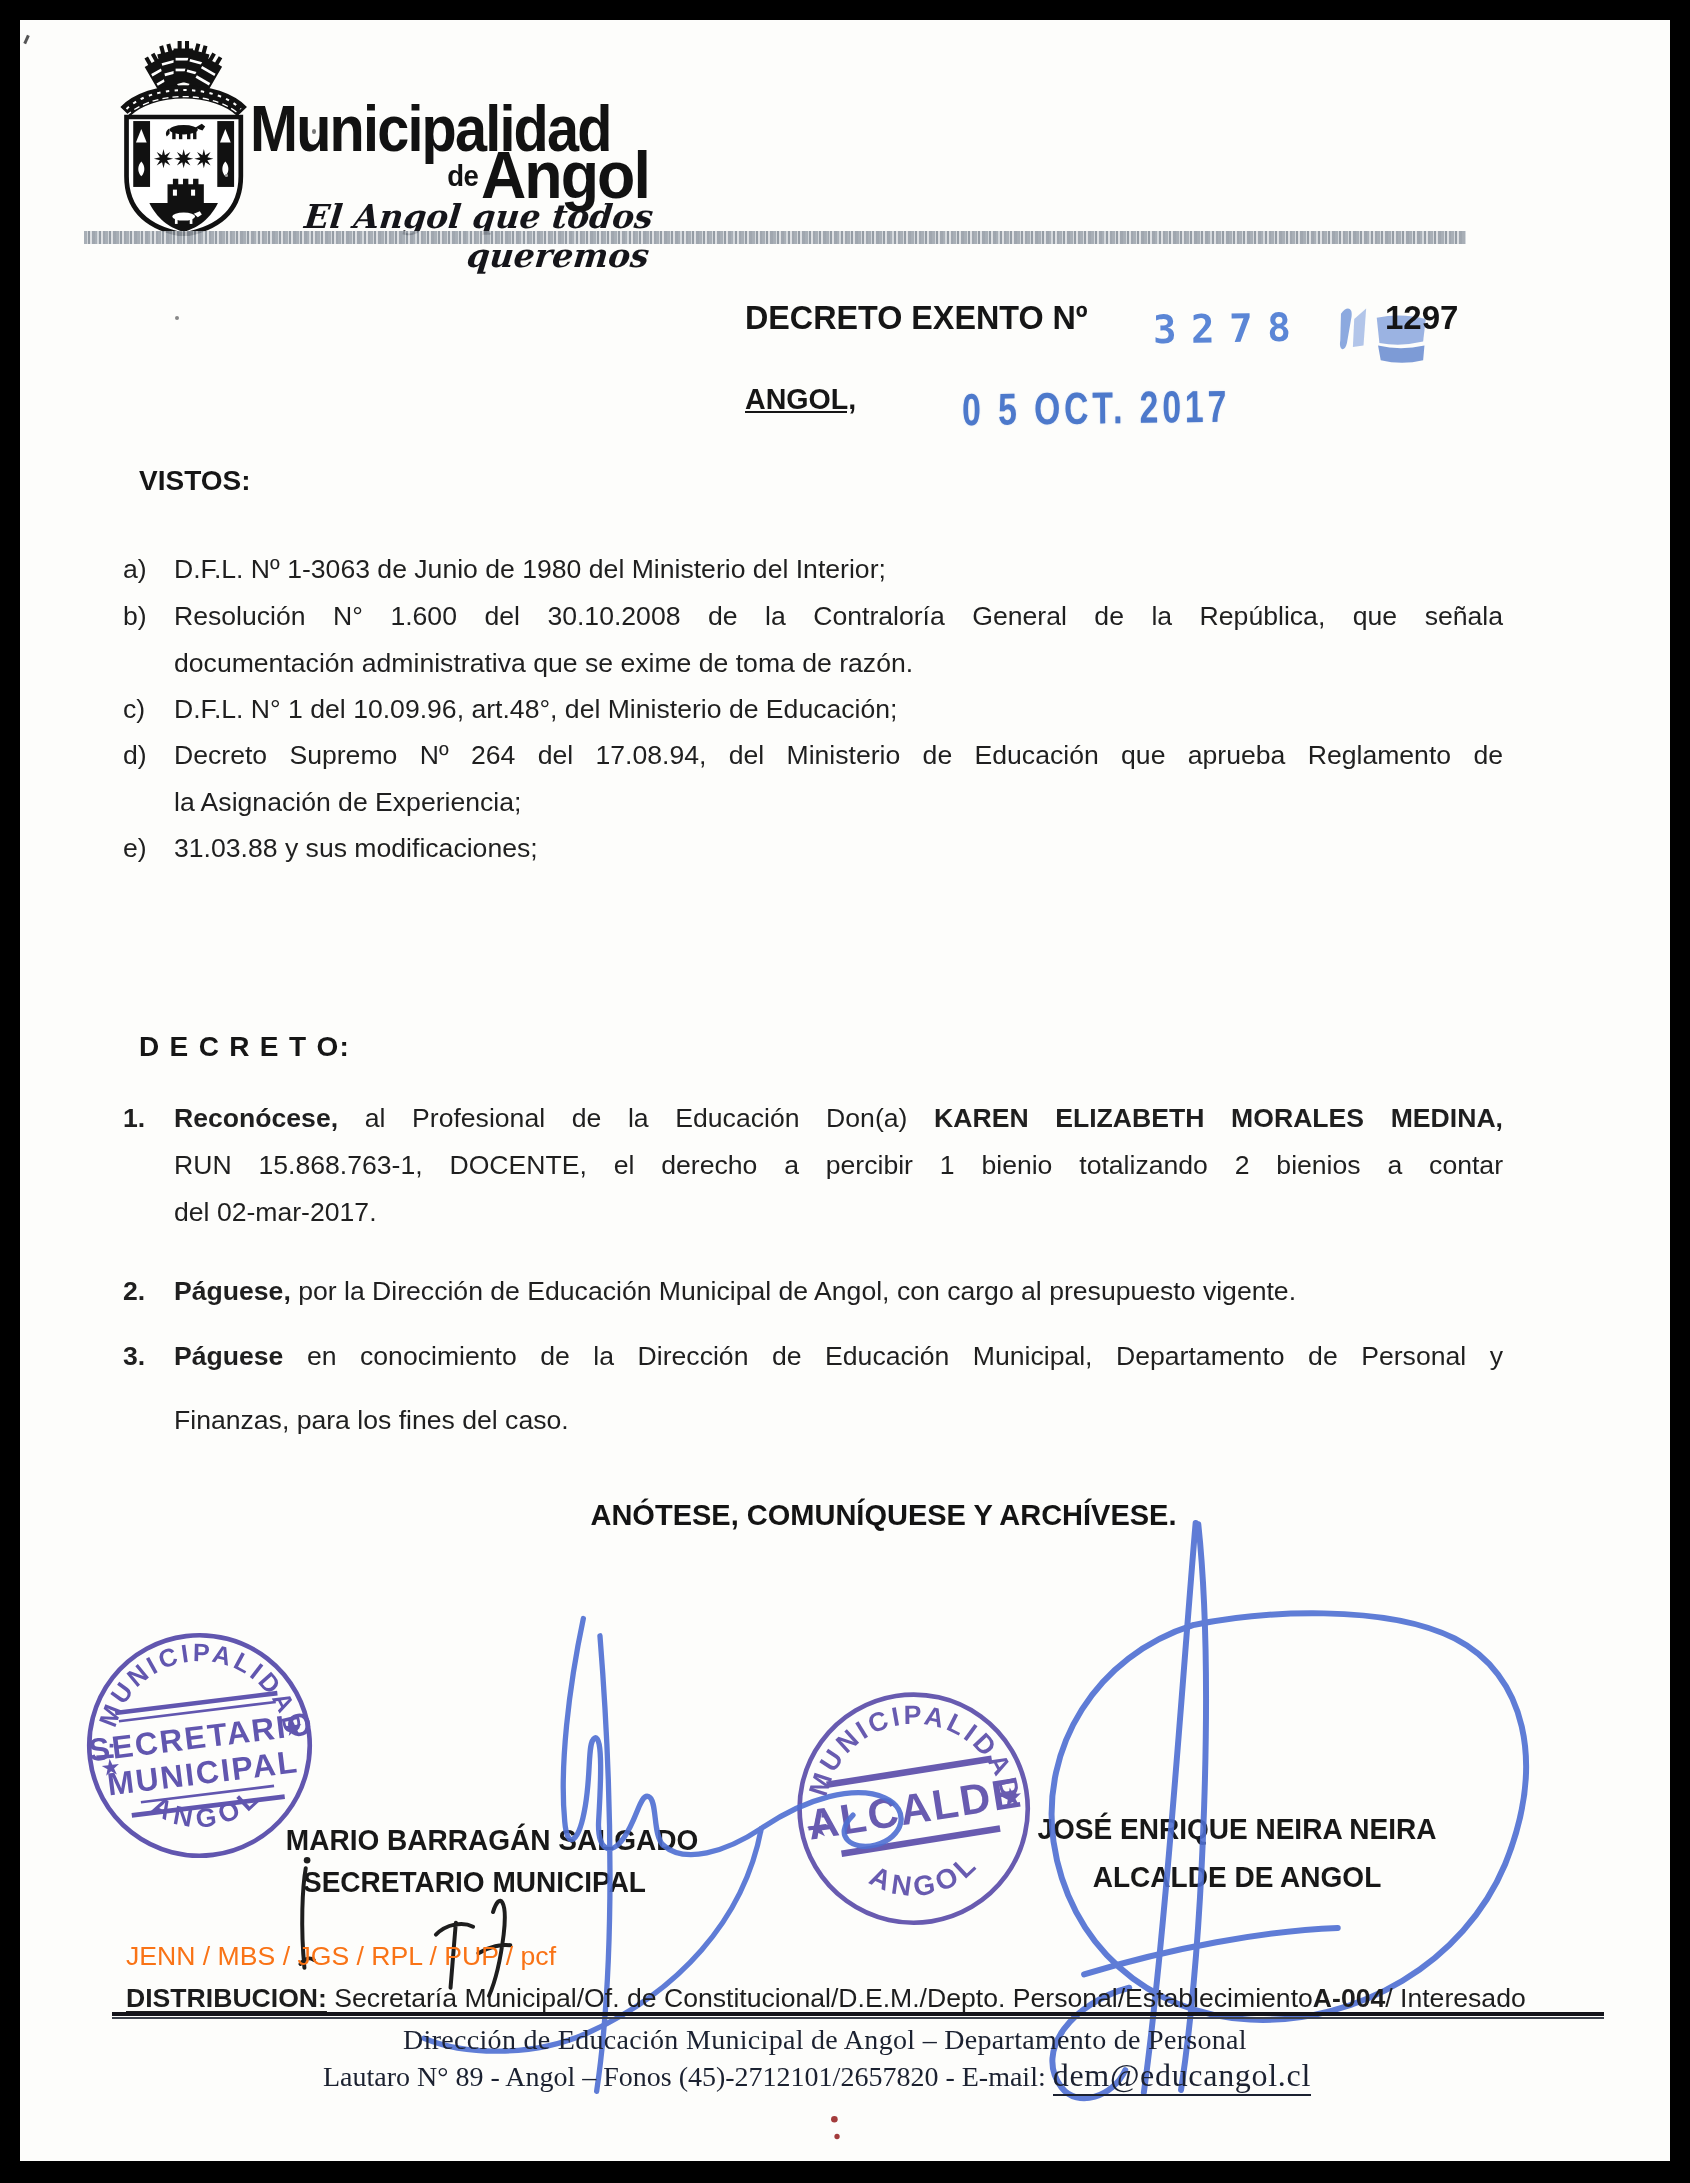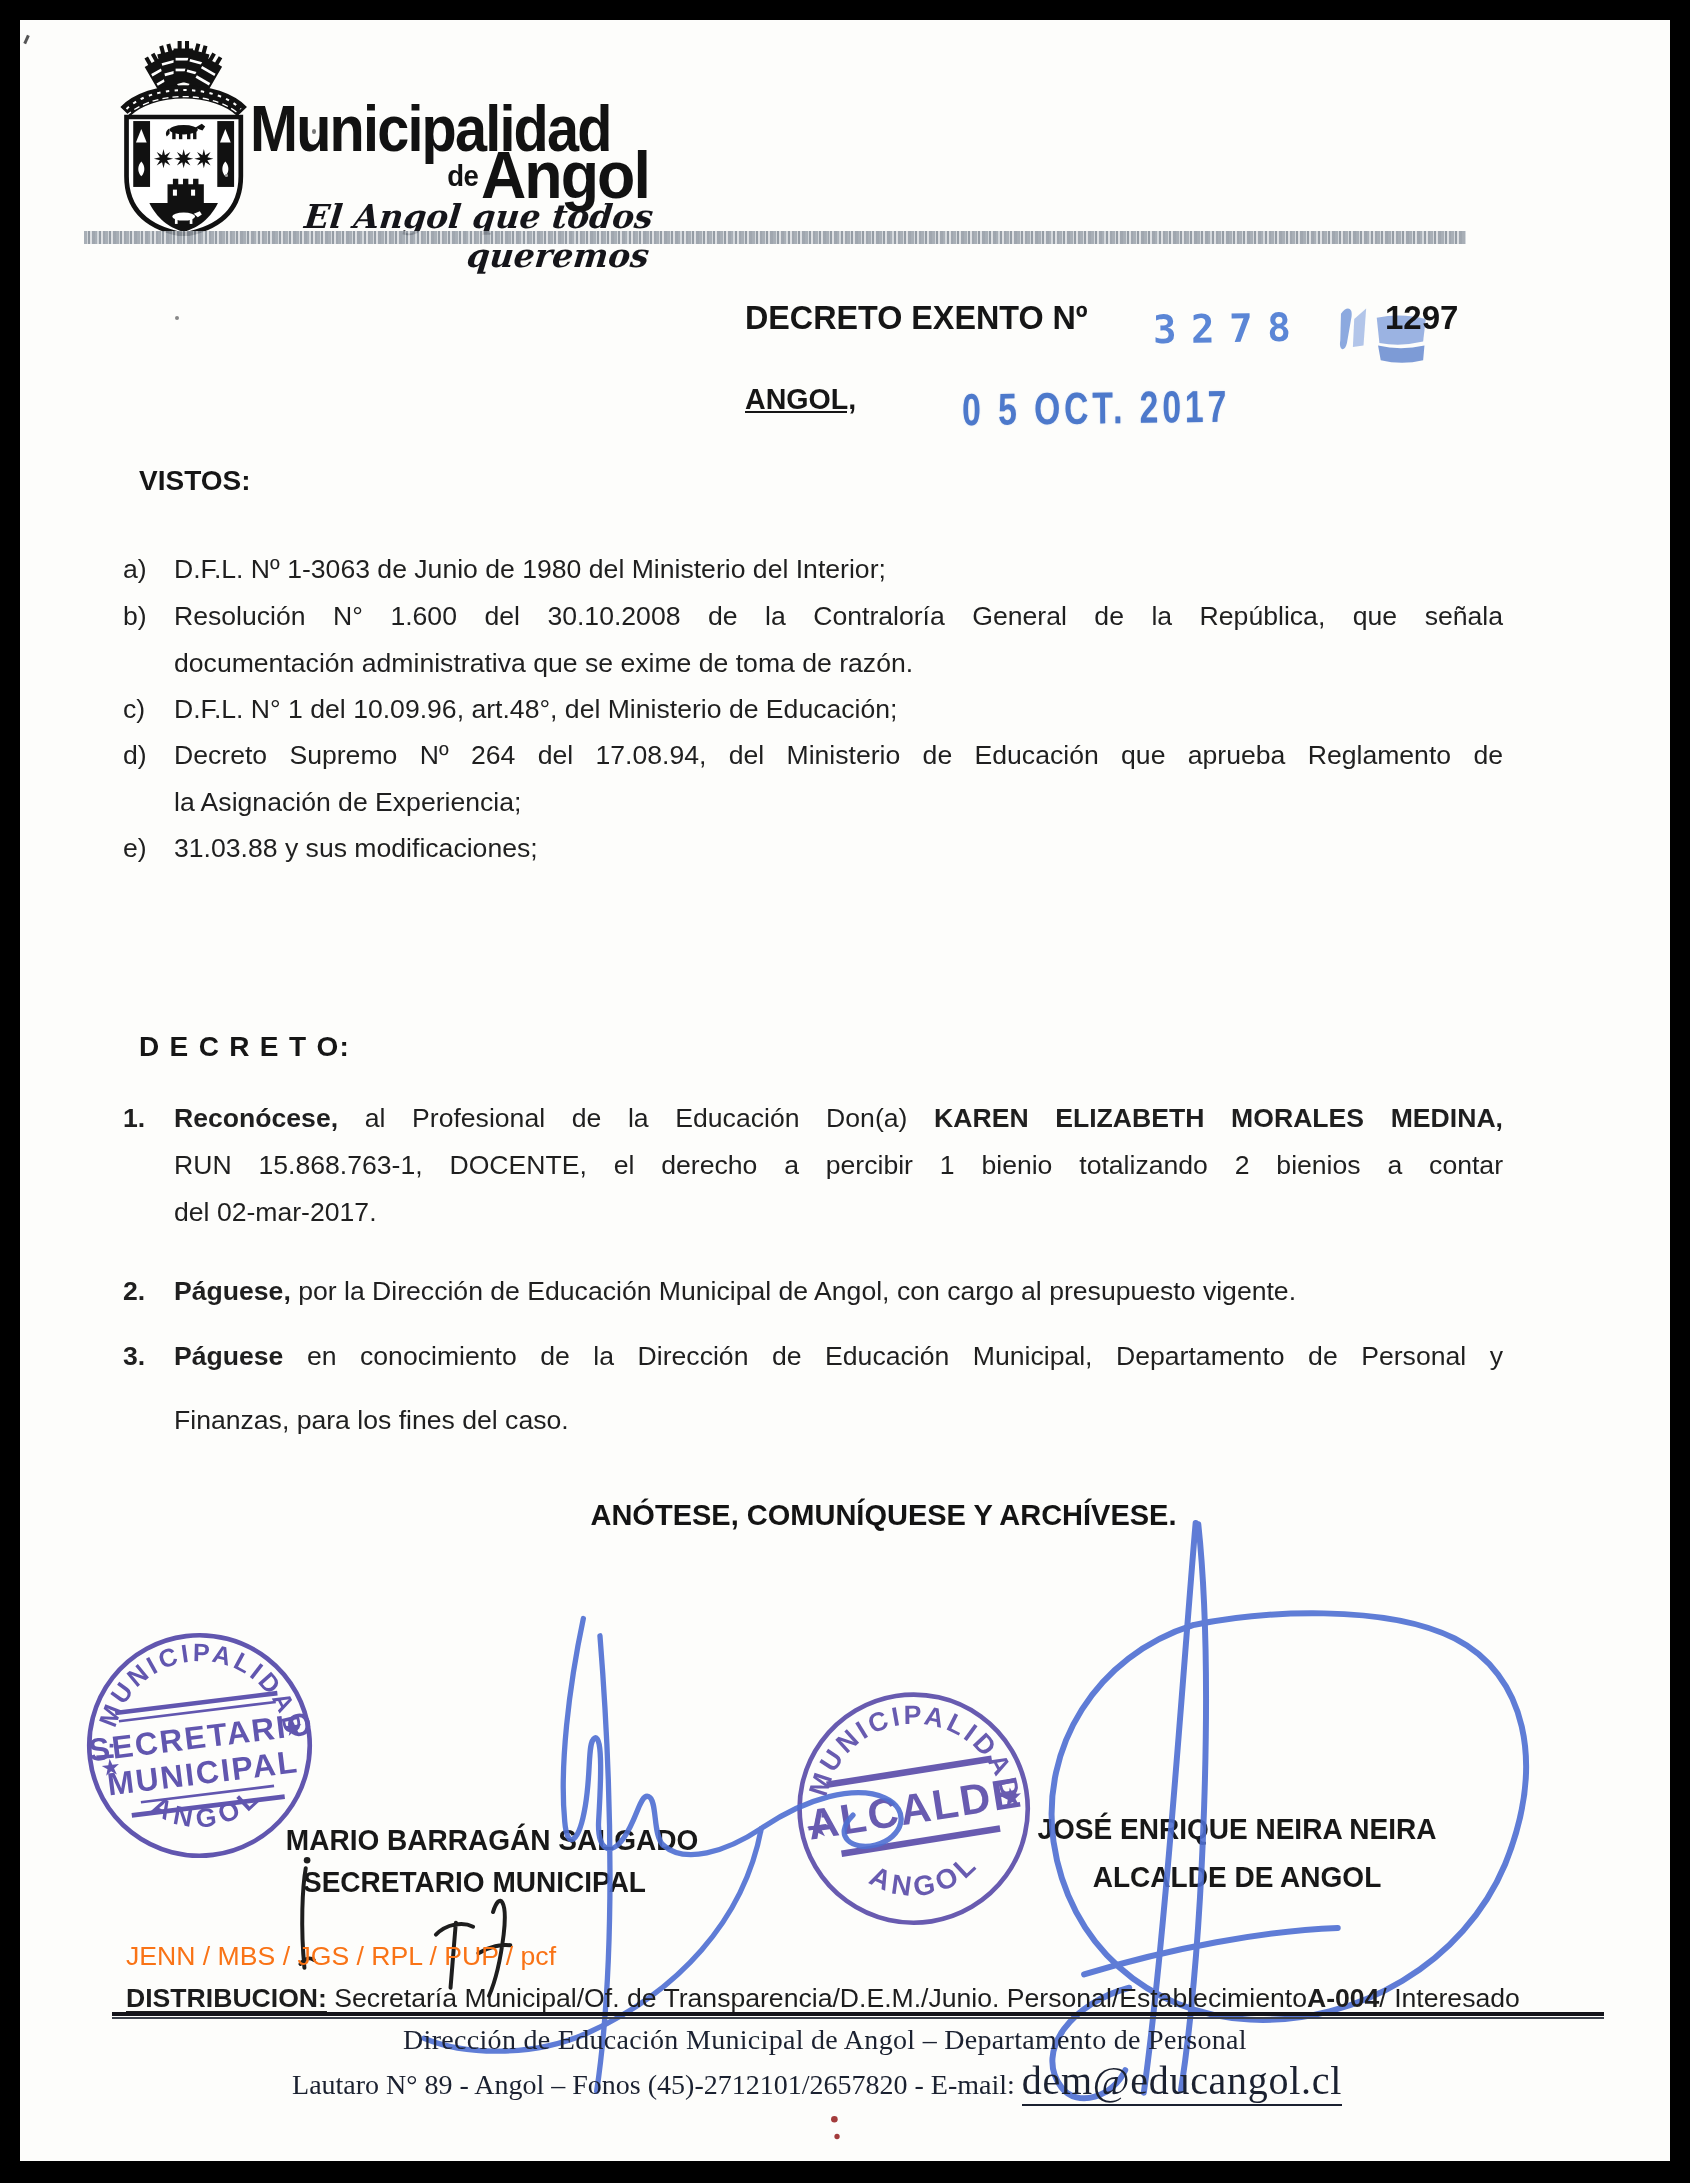--- a/index.html
+++ b/index.html
@@ -48,21 +48,21 @@
   .nb-right{left:1027px;top:1813px;width:420px;}
   
   .initials{left:126px;top:1941px;font-size:26.6px;color:#f97316;}
   .distribution{left:126px;top:1983px;font-size:26.6px;color:#1d1d1d;white-space:nowrap;}
   .dist-label{font-weight:700;text-decoration:underline;text-decoration-thickness:2px;text-underline-offset:4px;}
   .rule{left:112px;top:2012px;width:1492px;height:6.6px;
         background:linear-gradient(#14141a 0 55%,transparent 55% 70%,#3c414b 70% 100%);}
   .serif-line{left:0;width:1634px;text-align:center;font-family:"Liberation Serif",serif;color:#1b2130;}
   .dept-line{top:2024px;font-size:28px;letter-spacing:0.3px;padding-left:8px;}
   .addr-line{top:2057px;font-size:28px;}
-  .email{font-size:40px;border-bottom:2px solid #1b2130;padding-bottom:0.7px;letter-spacing:0.7px;}
+  .email{font-size:32px;border-bottom:2px solid #1b2130;padding-bottom:0.7px;letter-spacing:0.7px;}
   .noise{position:absolute;border-radius:50%;}
   svg text{font-family:"Liberation Sans",sans-serif;}
 </style>
 </head>
 <body>
 
 <div class="page">
   <div class="paper"></div>
 
   <svg class="abs" style="left:105px;top:33px;" width="158" height="203" viewBox="0 0 235 300">
@@ -266,21 +266,21 @@
       <path d="M 742 2878 C 752 2846 764 2860 758 2912 C 753 2952 744 2986 736 3004 M 720 2940 C 736 2930 756 2926 768 2928"></path>
     </g>
     <g fill="#a33c3c">
       <circle cx="1256" cy="3190" r="5"></circle>
       <circle cx="1260" cy="3216" r="4"></circle>
     </g>
   </svg>
 
   <div class="abs initials">JENN / MBS / JGS / RPL / PUP / pcf</div>
   <div class="abs distribution">
-    <span class="dist-label">DISTRIBUCION:</span><span> Secretaría Municipal/Of. de Transparencia/D.E.M./Junio. Personal/Establecimiento</span><span class="b">A-004</span><span>/ Interesado</span>
+    <span class="dist-label">DISTRIBUCION:</span><span> Secretaría Municipal/Of. de Constitucional/D.E.M./Depto. Personal/Establecimiento</span><span class="b">A-004</span><span>/ Interesado</span>
   </div>
   <div class="abs rule"></div>
   <div class="abs serif-line dept-line">Dirección de Educación Municipal de Angol – Departamento de Personal</div>
   <div class="abs serif-line addr-line">
     <span>Lautaro  N°  89 - Angol – Fonos (45)-2712101/2657820 - E-mail: </span><span class="email">dem@educangol.cl</span>
   </div>
 
   <div class="abs noise" style="left:312px;top:129px;width:4px;height:4.7px;background:#777;"></div>
   <div class="abs noise" style="left:225px;top:174px;width:2.7px;height:2.7px;background:#999;"></div>
   <div class="abs noise" style="left:175px;top:316px;width:4px;height:4px;background:#888;"></div>

